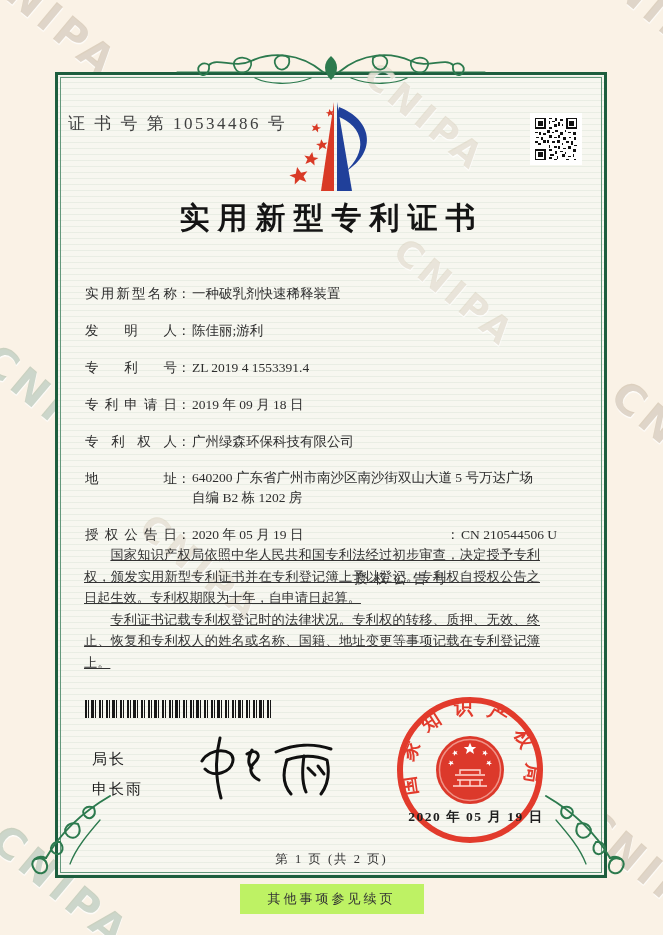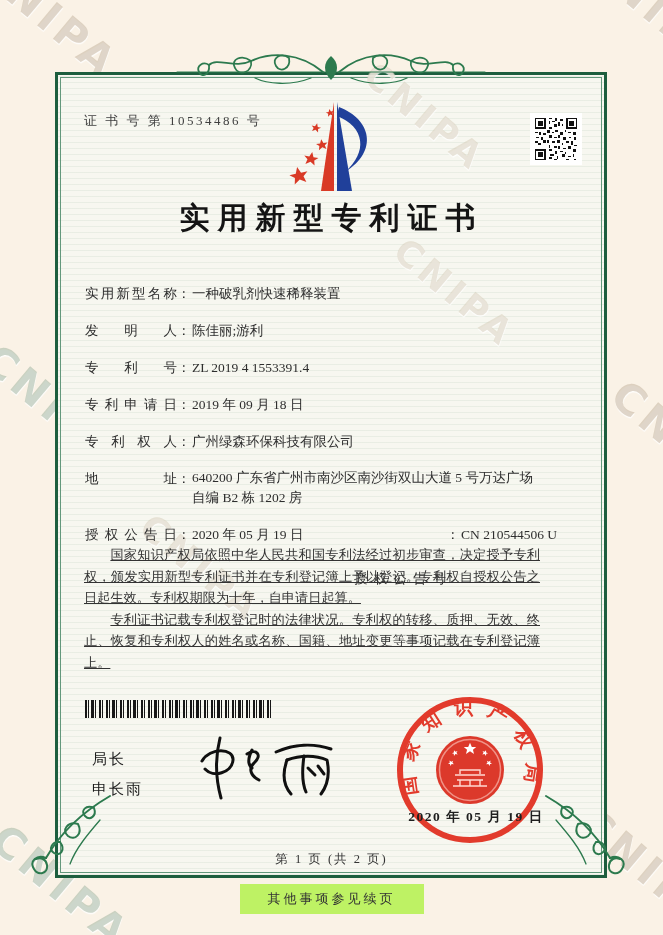--- a/index.html
+++ b/index.html
@@ -32,21 +32,21 @@
       #f7f7f0;
   }
   .frame-inner{position:absolute;inset:2px;border:1px solid #63987c;}
 
   .ornament{position:absolute;left:171px;top:48px;}
   .corner{position:absolute;}
   .corner.left{left:30px;top:790px;}
   .corner.right{left:538px;top:790px;transform:scaleX(-1);}
 
   
-  .cert-no{position:absolute;left:84px;top:112px;font-size:13px;letter-spacing:2.5px;color:#3f3f3f;}
+  .cert-no{position:absolute;left:68px;top:112px;font-size:17px;letter-spacing:2.5px;color:#3f3f3f;}
   .logo{position:absolute;left:288px;top:99px;}
   .qr{position:absolute;left:530px;top:113px;background:#fff;padding:3px;line-height:0;}
   .title{
     position:absolute;left:0;top:198px;width:100%;text-align:center;
     font-size:30px;font-weight:700;letter-spacing:8px;color:#141414;
   }
 
   
   .fields{position:absolute;left:85px;top:283px;width:470px;font-size:13.5px;color:#2e2e2e;}
   .frow{margin-bottom:16px;line-height:21px;white-space:nowrap;}

